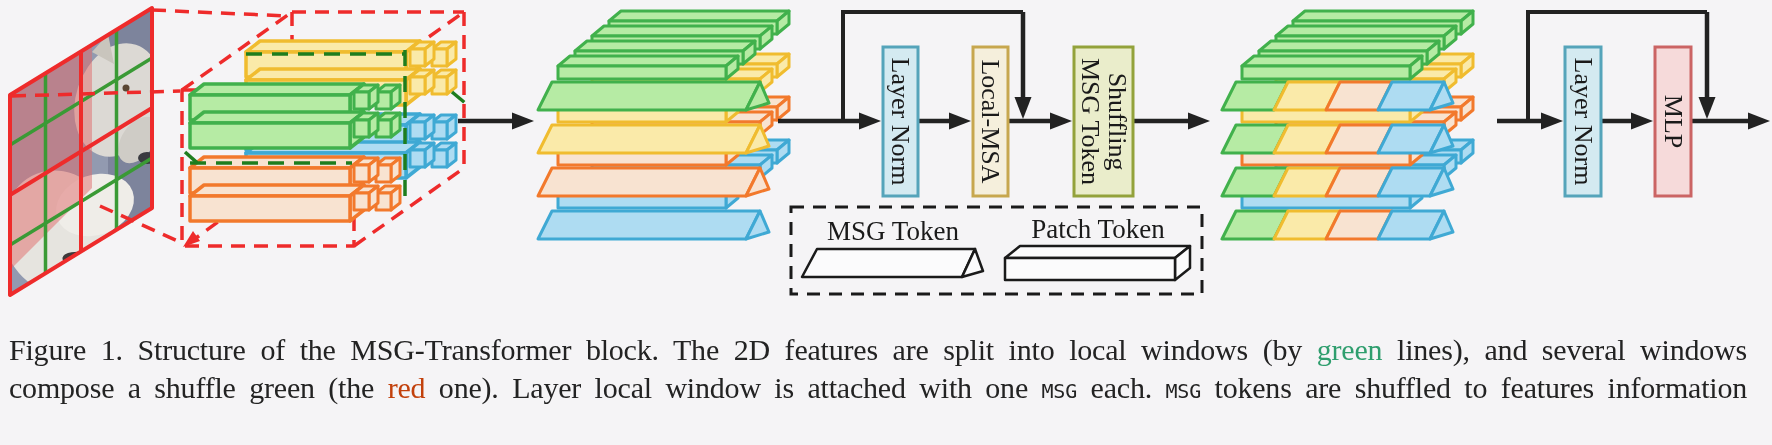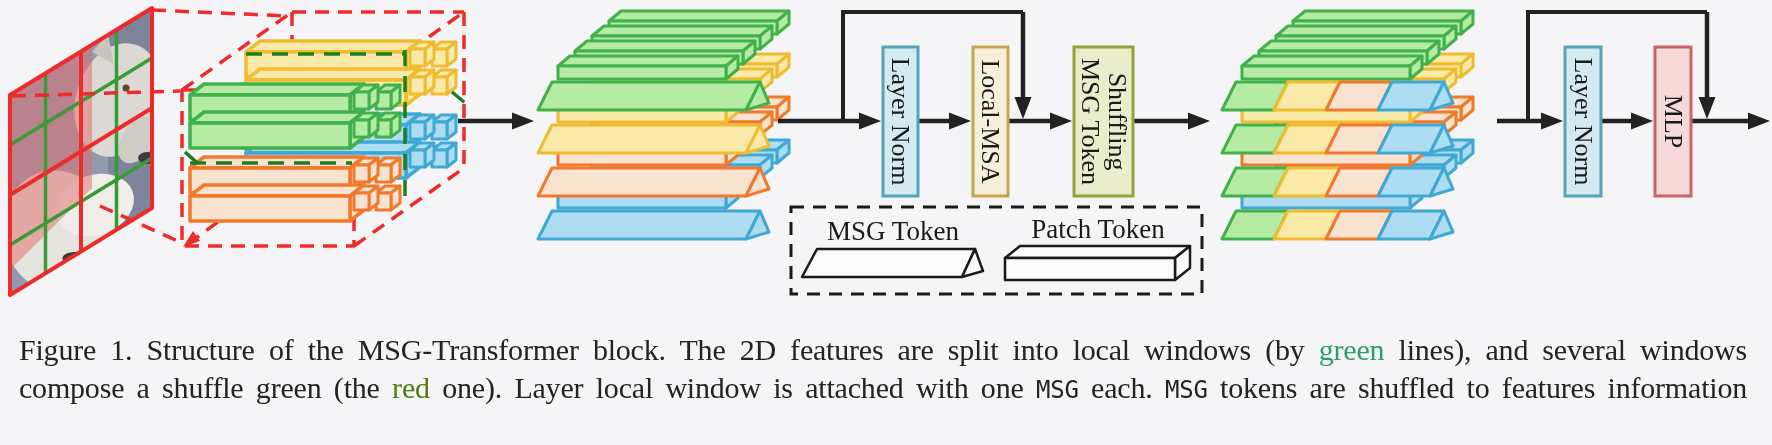--- a/index.html
+++ b/index.html
@@ -3,24 +3,24 @@
 <meta charset="utf-8">
 <style>
   html,body{margin:0;padding:0;}
   body{font-family:"Liberation Serif",serif;}
   .page{position:relative;width:1772px;height:445px;overflow:hidden;background:#f5f4f6;}
   #diagram{display:block;}
   #diagram text{font-family:"Liberation Serif",serif;fill:#1a1a1a;}
   .vlabel{font-size:26px;}
   .legend-label{font-size:27px;}
   .caption{position:absolute;left:0;right:16px;top:331px;padding:0 9px;color:#232323;
-           font-size:30px;line-height:37.5px;letter-spacing:-0.2px;margin-left:10px;}
+           font-size:30px;line-height:37.5px;letter-spacing:-0.2px;}
   .cap-line{white-space:normal;}
   .cap-line.just{text-align:justify;text-align-last:justify;}
-  .tt{font-family:"DejaVu Sans Mono",monospace;font-size:24px;}
+  .tt{font-family:"DejaVu Sans Mono",monospace;font-size:20px;}
 </style>
 </head>
 <body>
 
 <div class="page" style="background: rgb(245, 244, 246);">
   <svg id="diagram" width="1772" height="330" viewBox="0 0 1772 330">
 
     <g id="gen">
         <g>
           <defs>
@@ -332,15 +332,15 @@
       <path d="M975,249 L983,271 L962,277 Z" stroke-width="2.5" stroke-linejoin="round" fill="#fbfbfc" stroke="#1a1a1a"></path>
       <text class="legend-label" x="1098" y="238" text-anchor="middle">Patch Token</text>
       <path d="M1005,258 L1020,246 L1190,246 L1175,258 Z" stroke-width="2.5" stroke-linejoin="round" fill="#fbfbfc" stroke="#1a1a1a"></path>
       <path d="M1175,258 L1190,246 L1190,268 L1175,280 Z" stroke-width="2.5" stroke-linejoin="round" fill="#fbfbfc" stroke="#1a1a1a"></path>
       <rect x="1005" y="258" width="170" height="22" stroke-width="2.5" stroke-linejoin="round" fill="#fbfbfc" stroke="#1a1a1a"></rect>
     </g>
   </svg>
 
   <div class="caption" id="caption">
       <div class="cap-line just"><span>Figure 1.  Structure of the MSG-Transformer block.  The 2D features are split into local windows (by </span><span style="color: rgb(47, 158, 110);">green</span><span> lines), and several windows</span></div>
-      <div class="cap-line just"><span>compose a shuffle green (the </span><span style="color: #4d7c0f;">red</span><span> one).  Layer local window is attached with one </span><span class="tt">MSG</span><span> each.  </span><span class="tt">MSG</span><span> tokens are shuffled to features information</span></div>
+      <div class="cap-line just"><span>compose a shuffle green (the </span><span style="color: #c2410c;">red</span><span> one).  Layer local window is attached with one </span><span class="tt">MSG</span><span> each.  </span><span class="tt">MSG</span><span> tokens are shuffled to features information</span></div>
     </div>
 </div>
 
 </body></html>

